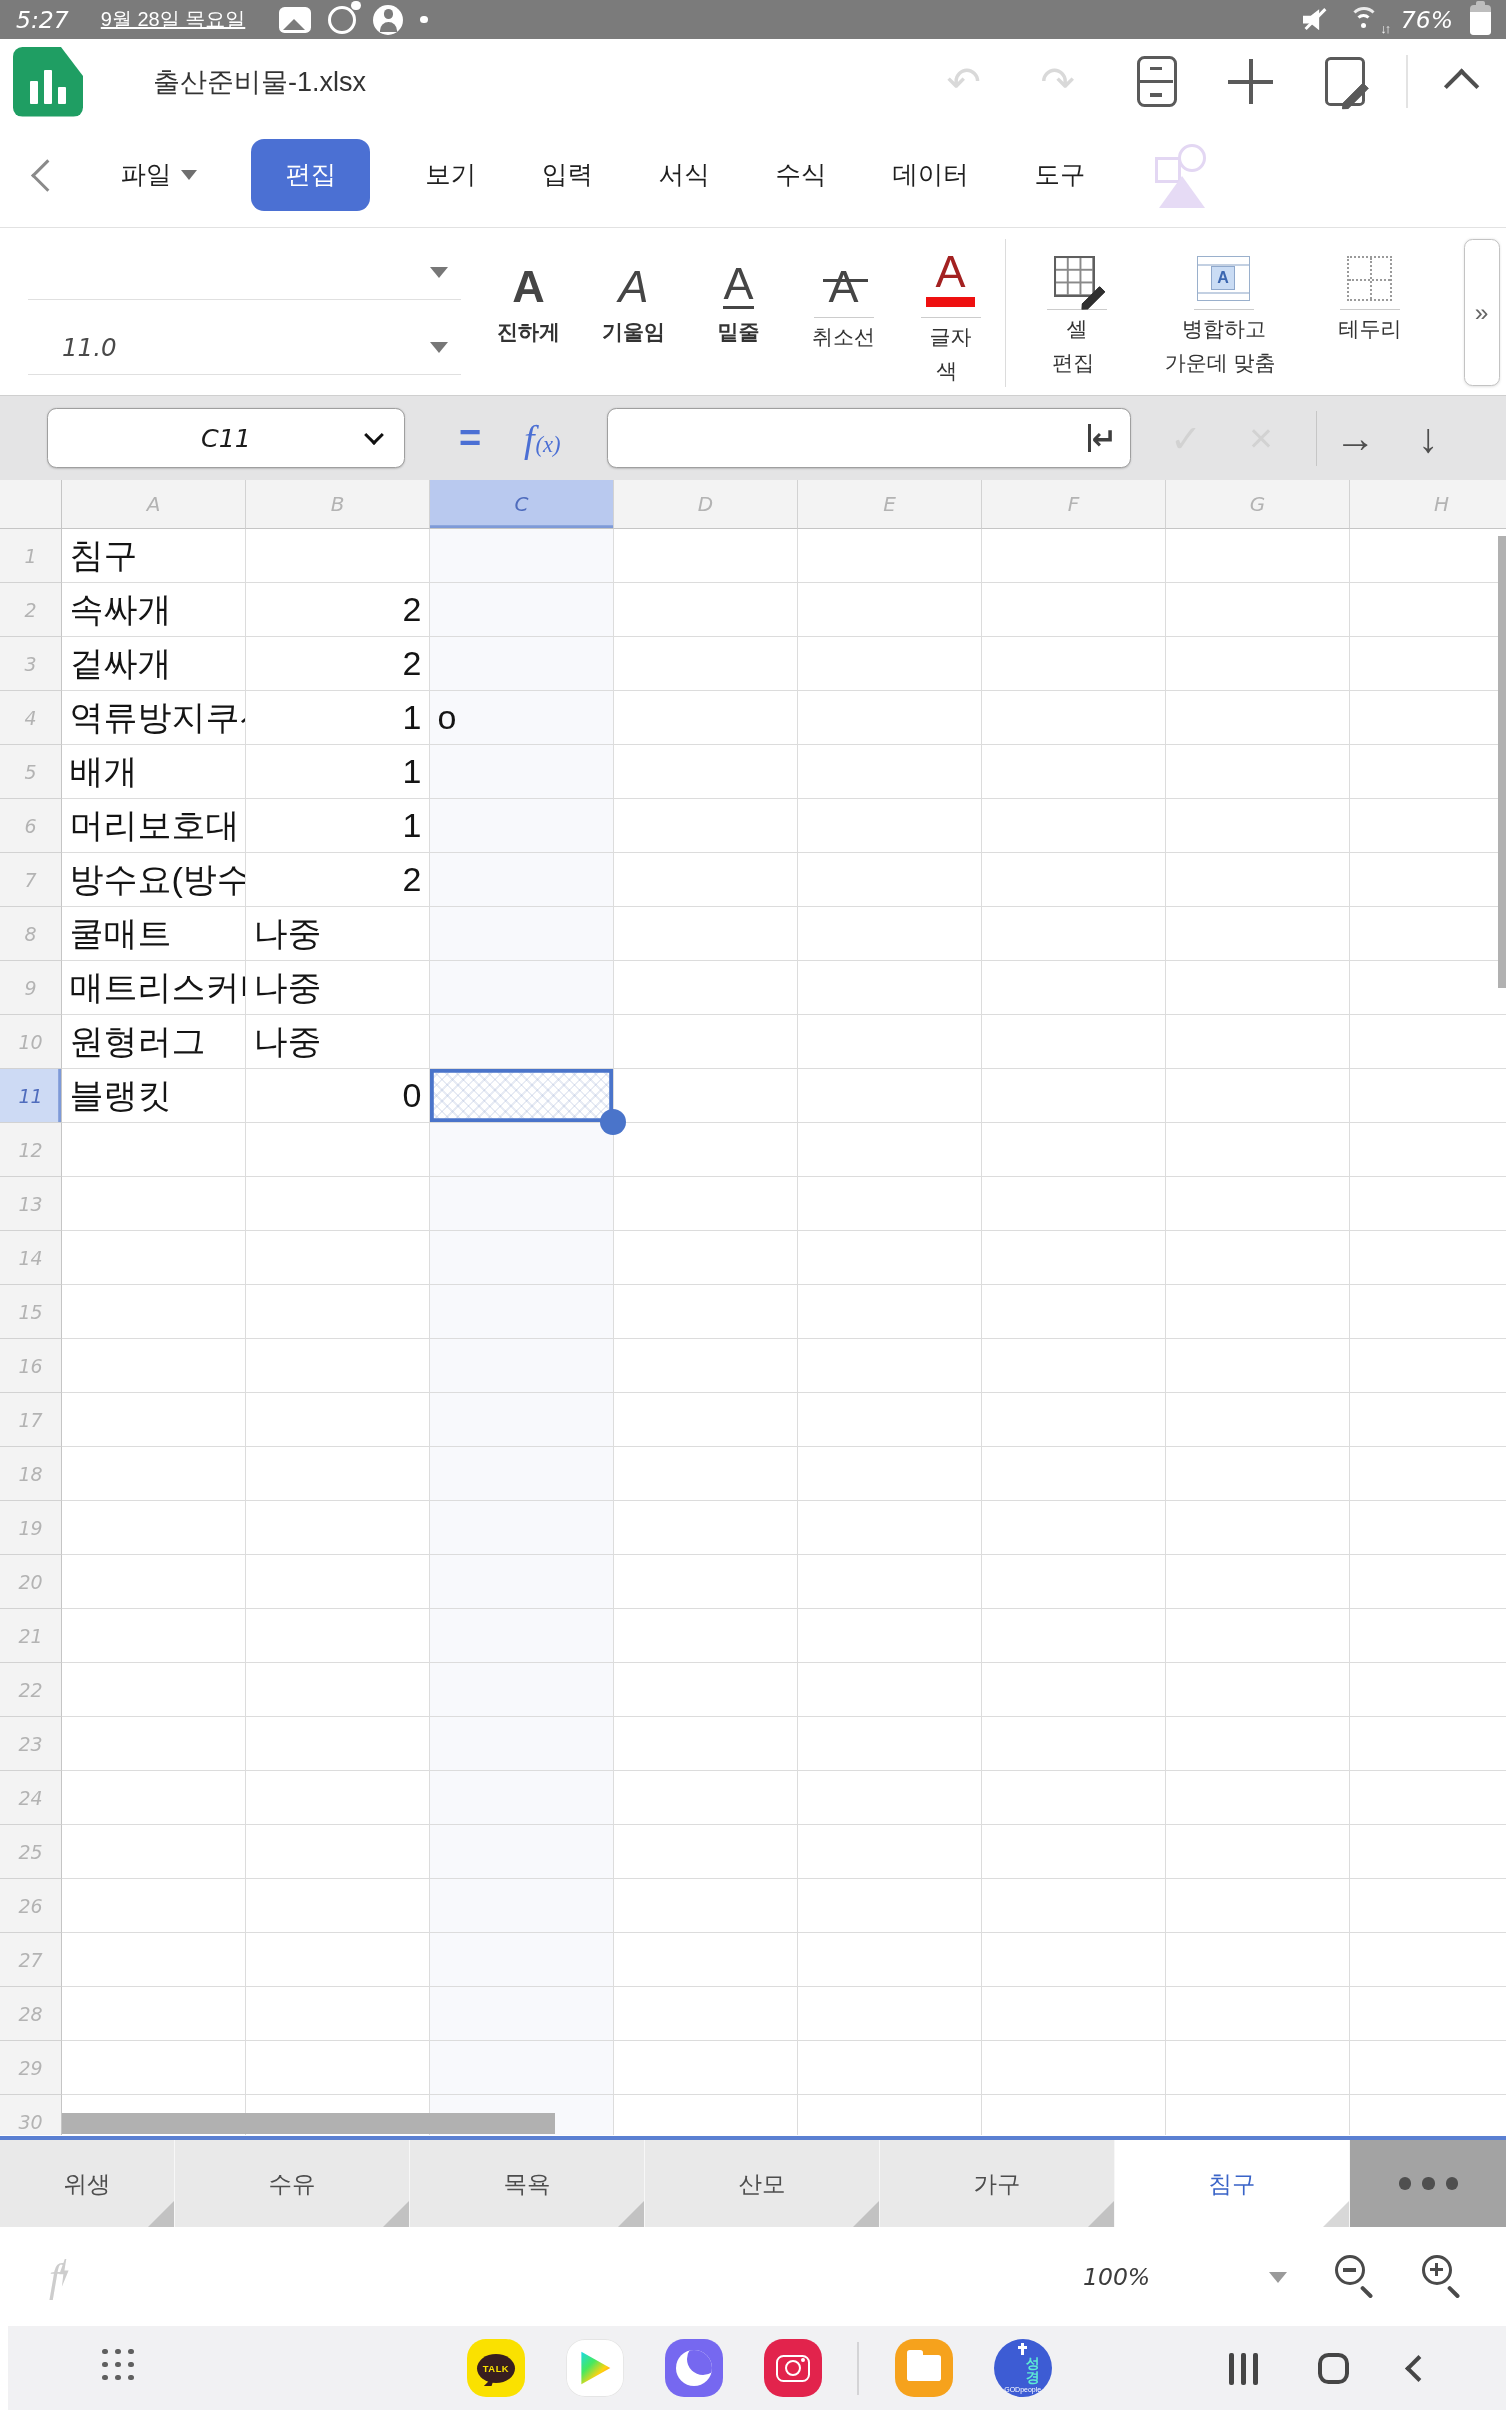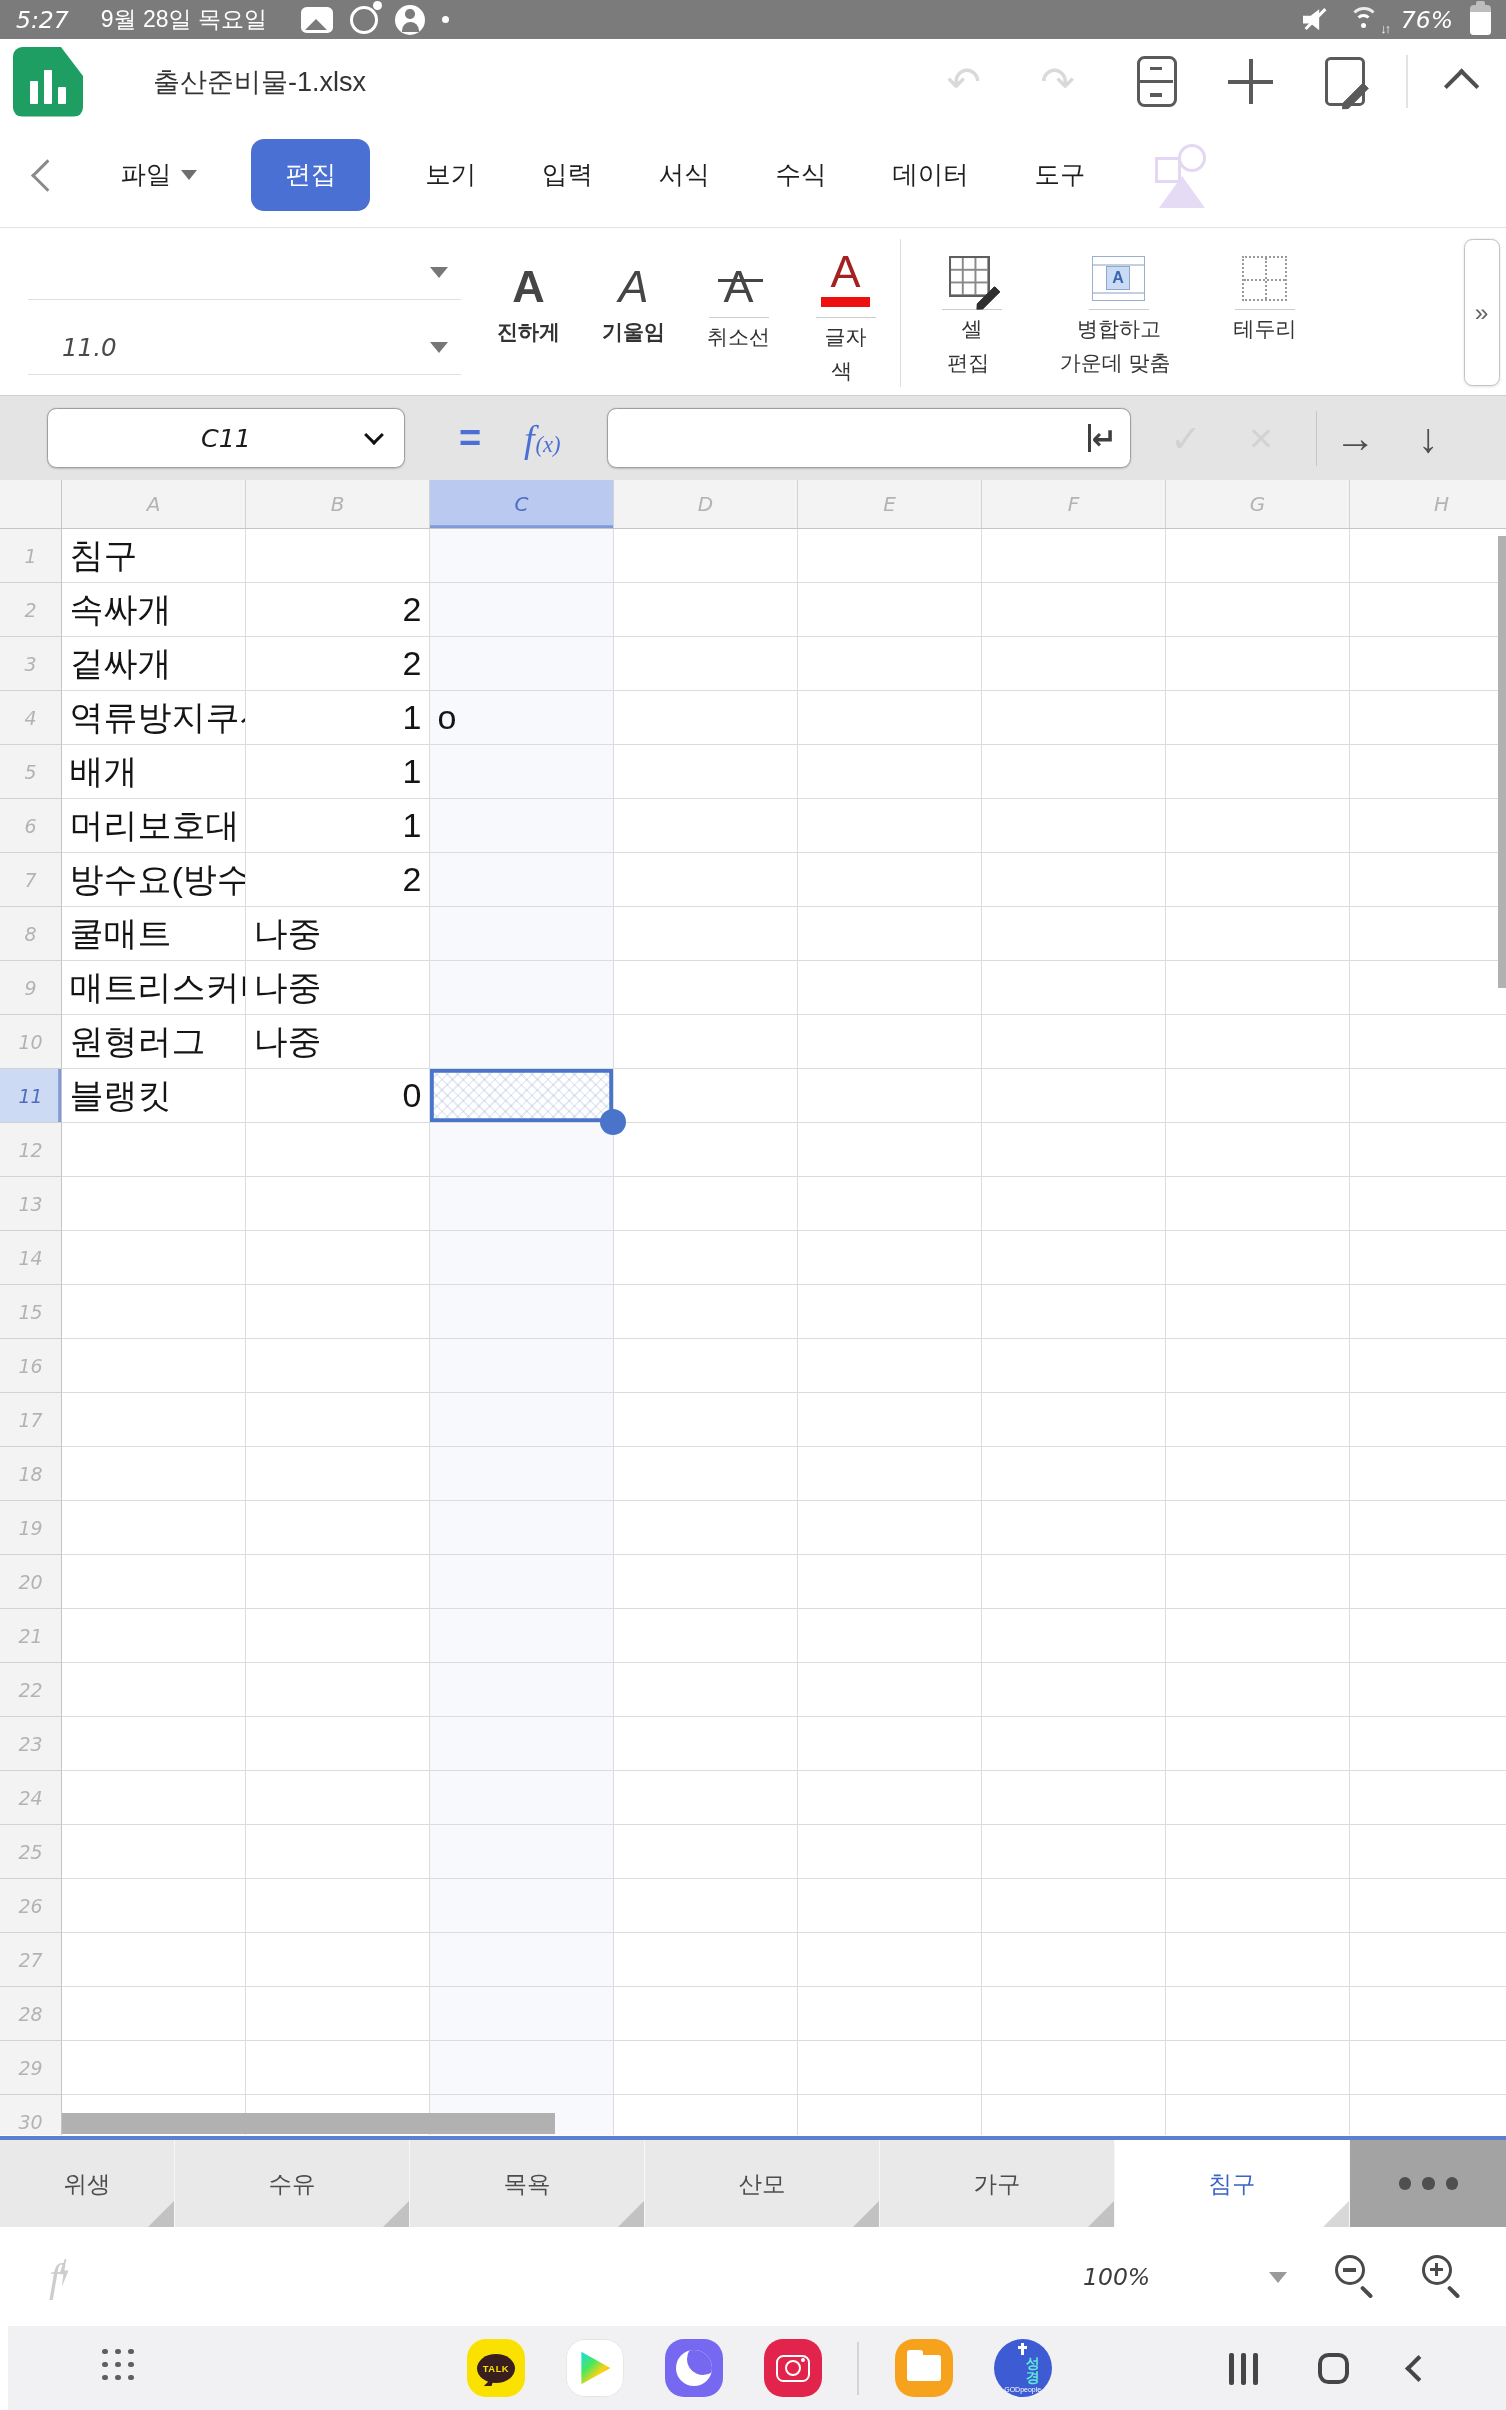--- a/index.html
+++ b/index.html
@@ -3,21 +3,21 @@
 <meta charset="utf-8">
 <style>
   * { margin:0; padding:0; box-sizing:border-box; }
   html,body { width:1507px; height:2411px; }
   body { position:relative; background:#fff; font-family:"Liberation Sans","DejaVu Sans",sans-serif; color:#222; overflow:hidden; }
   .hand { font-style:italic; font-family:"DejaVu Sans","Liberation Sans",sans-serif; }
 
   
   .statusbar { position:absolute; top:0; left:0; width:1507px; height:39px; background:#7b7b7b; color:#fff; display:flex; align-items:center; padding:0 16px; }
   .sb-time { font-size:23.5px; }
-  .sb-date { font-size:23px; margin-left:32px; }
+  .sb-date { font-size:20px; margin-left:32px;text-decoration:underline; }
   .sb-icons { display:flex; align-items:center; gap:17px; margin-left:34px; }
   .sb-photo { width:32px; height:26px; background:#fff; border-radius:5.6px; position:relative; overflow:hidden; }
   .sb-photo::after { content:""; position:absolute; left:3.8px; bottom:2.8px; width:0; height:0; border-left:11.3px solid transparent; border-right:11.3px solid transparent; border-bottom:11.3px solid #7b7b7b; }
   .sb-story { width:28px; height:28px; border:3.8px solid #fff; border-radius:50%; position:relative; }
   .sb-story::after { content:""; position:absolute; top:-7.5px; right:-7.5px; width:9.4px; height:9.4px; background:#fff; border-radius:50%; }
   .sb-person { width:30px; height:30px; background:#fff; border-radius:50%; position:relative; overflow:hidden; }
   .sb-person::before { content:""; position:absolute; top:4.7px; left:10.4px; width:9.4px; height:9.4px; background:#7b7b7b; border-radius:50%; }
   .sb-person::after { content:""; position:absolute; bottom:2.8px; left:6.6px; width:17px; height:9.4px; background:#7b7b7b; border-radius:8.5px 8.5px 0 0; }
   .sb-dot { width:7.5px; height:7.5px; background:#fff; border-radius:50%; }
   .sb-right { margin-left:auto; display:flex; align-items:center; gap:17px; }
@@ -312,20 +312,26 @@
           <span>진하게</span>
         </div>
     </div>
     <div class="tbtn w112">
       <div class="icon-a italic"></div>
       <div class="tlabel">
           <span>기울임</span>
         </div>
     </div>
     <div class="tbtn w112">
+      <div class="icon-a under"></div>
+      <div class="tlabel">
+          <span>밑줄</span>
+        </div>
+    </div>
+    <div class="tbtn w112">
       <div class="icon-a strike"></div>
       <div class="mini-line"></div>
       <div class="tlabel2">
           <span>취소선</span>
         </div>
     </div>
     <div class="tbtn w116">
       <div class="icon-a fcolor"></div>
       <div class="mini-line"></div>
       <div class="tlabel2">

